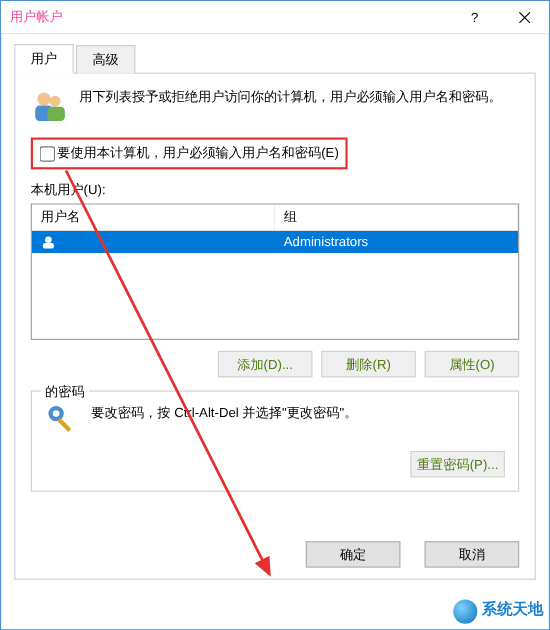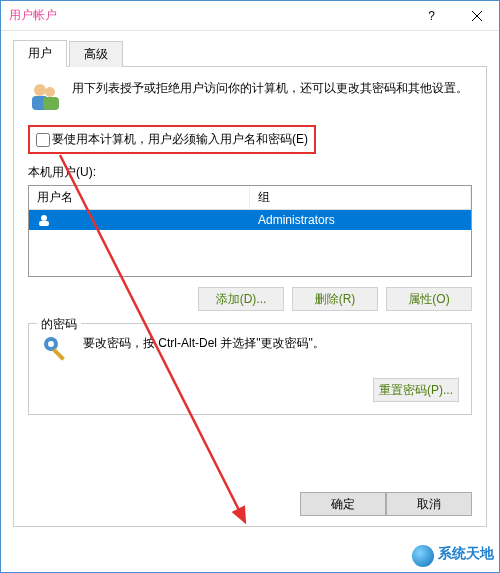--- a/index.html
+++ b/index.html
@@ -71,21 +71,21 @@
   display: inline-flex;
   align-items: center;
   gap: 2px;
   margin-bottom: 10px;
 }
 .checkrow input { width: 14px; height: 14px; }
 .checkrow label { font-size: 12px; }
 .section-label { font-size: 12px; margin-bottom: 4px; }
 .listbox {
   border: 1px solid #999;
-  height: 92px;
+  height: 124px;
   overflow: hidden;
   margin-bottom: 10px;
   position: relative;
 }
 .listhead {
   display: flex;
   background: #fff;
   border-bottom: 1px solid #ddd;
 }
 .listhead .col {
@@ -138,21 +138,21 @@
 }
 .group .content { display: flex; gap: 10px; align-items: flex-start; }
 .group .kicon { width:32px; height:32px; flex-shrink:0;}
 .group .desc { font-size: 12px; line-height: 1.5; }
 .group .btnrow { margin-top: 12px; margin-bottom: 0; }
 .footer {
   position: absolute;
   bottom: 10px;
   right: 14px;
   display: flex;
-  gap: 0;
+  gap: 22px;
 }
 .footer .btn { min-width: 86px; }
 .watermark {
   position: absolute;
   bottom: 6px; right: 6px;
   display: flex; gap:4px;
   font-size: 14px; color:#2080d0; font-weight:bold;
 }
 .watermark .logo {
   width:22px; height:22px; border-radius:50%;
@@ -196,21 +196,21 @@
 
       <div class="intro">
         <div class="icon">
           <svg viewBox="0 0 34 34">
               <circle cx="12" cy="11" r="6" fill="#f2c48d"></circle>
               <rect x="4" y="17" width="16" height="14" rx="4" fill="#4a90d0"></rect>
               <circle cx="22" cy="13" r="5" fill="#f2c48d"></circle>
               <rect x="15" y="18" width="16" height="13" rx="4" fill="#6fb04f"></rect>
             </svg>
         </div>
-        <div class="txt">用下列表授予或拒绝用户访问你的计算机，还可以更改其密码和其他设置。</div>
+        <div class="txt">用下列表授予或拒绝用户访问你的计算机，用户必须输入用户名和密码。</div>
       </div>
 
       <div class="checkrow">
         <input type="checkbox" style="">
         <label>要使用本计算机，用户必须输入用户名和密码(E)</label>
       </div>
 
       <div class="section-label">本机用户(U):</div>
 
       <div class="listbox">

